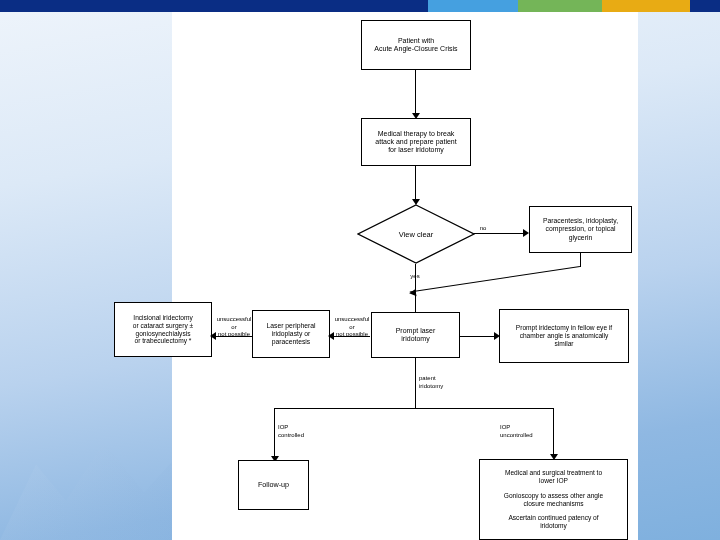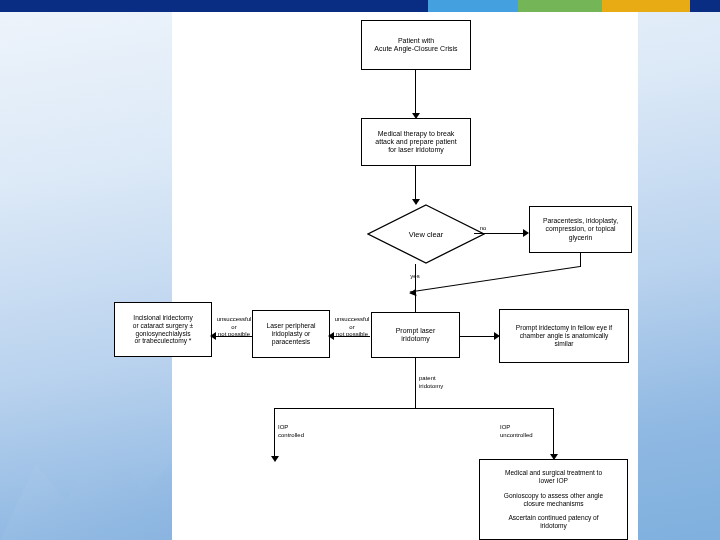--- a/index.html
+++ b/index.html
@@ -87,21 +87,21 @@
       <span class="txt">
         <span>Medical therapy to break</span><br>
         <span>attack and prepare patient</span><br>
         <span>for laser iridotomy</span>
       </span>
     </div>
 
     <div class="ln v" style="left:243px;top:154px;height:36px;"></div>
     <div class="arrow down" style="left:240px;top:187px;"></div>
 
-    <div class="diamond" style="left:195px;top:192px;width:118px;height:60px;">
+    <div class="diamond" style="left:185px;top:192px;width:118px;height:60px;">
       <svg class="dshape" viewBox="0 0 118 60" preserveAspectRatio="none">
         <polygon points="59,1 117,30 59,59 1,30" fill="#ffffff" stroke="#000000" stroke-width="1.3"></polygon>
       </svg>
       <div class="dlabel">View clear</div>
     </div>
 
     <div class="ln h" style="left:302px;top:221px;width:51px;"></div>
     <div class="arrow right" style="left:351px;top:217px;"></div>
     <span class="lbl" style="left:300px;top:213px;width:22px;">no</span>
 
@@ -186,20 +186,23 @@
       <span>controlled</span>
     </span>
 
     <div class="ln v" style="left:381px;top:396px;height:49px;"></div>
     <div class="arrow down" style="left:378px;top:442px;"></div>
     <span class="lbl" style="left:328px;top:412px;width:52px;text-align:left;">
       <span>IOP</span><br>
       <span>uncontrolled</span>
     </span>
 
+    <div class="node" style="left:66px;top:448px;width:71px;height:50px;font-size:7.2px;">
+      <span class="txt">Follow-up</span>
+    </div>
 
     <div class="node" style="left:307px;top:447px;width:149px;height:81px;font-size:6.6px;">
       <span class="txt">
         <span class="p">
           <span>Medical and surgical treatment to</span><br>
           <span>lower IOP</span>
         </span>
         <span class="p">
           <span>Gonioscopy to assess other angle</span><br>
           <span>closure mechanisms</span>

